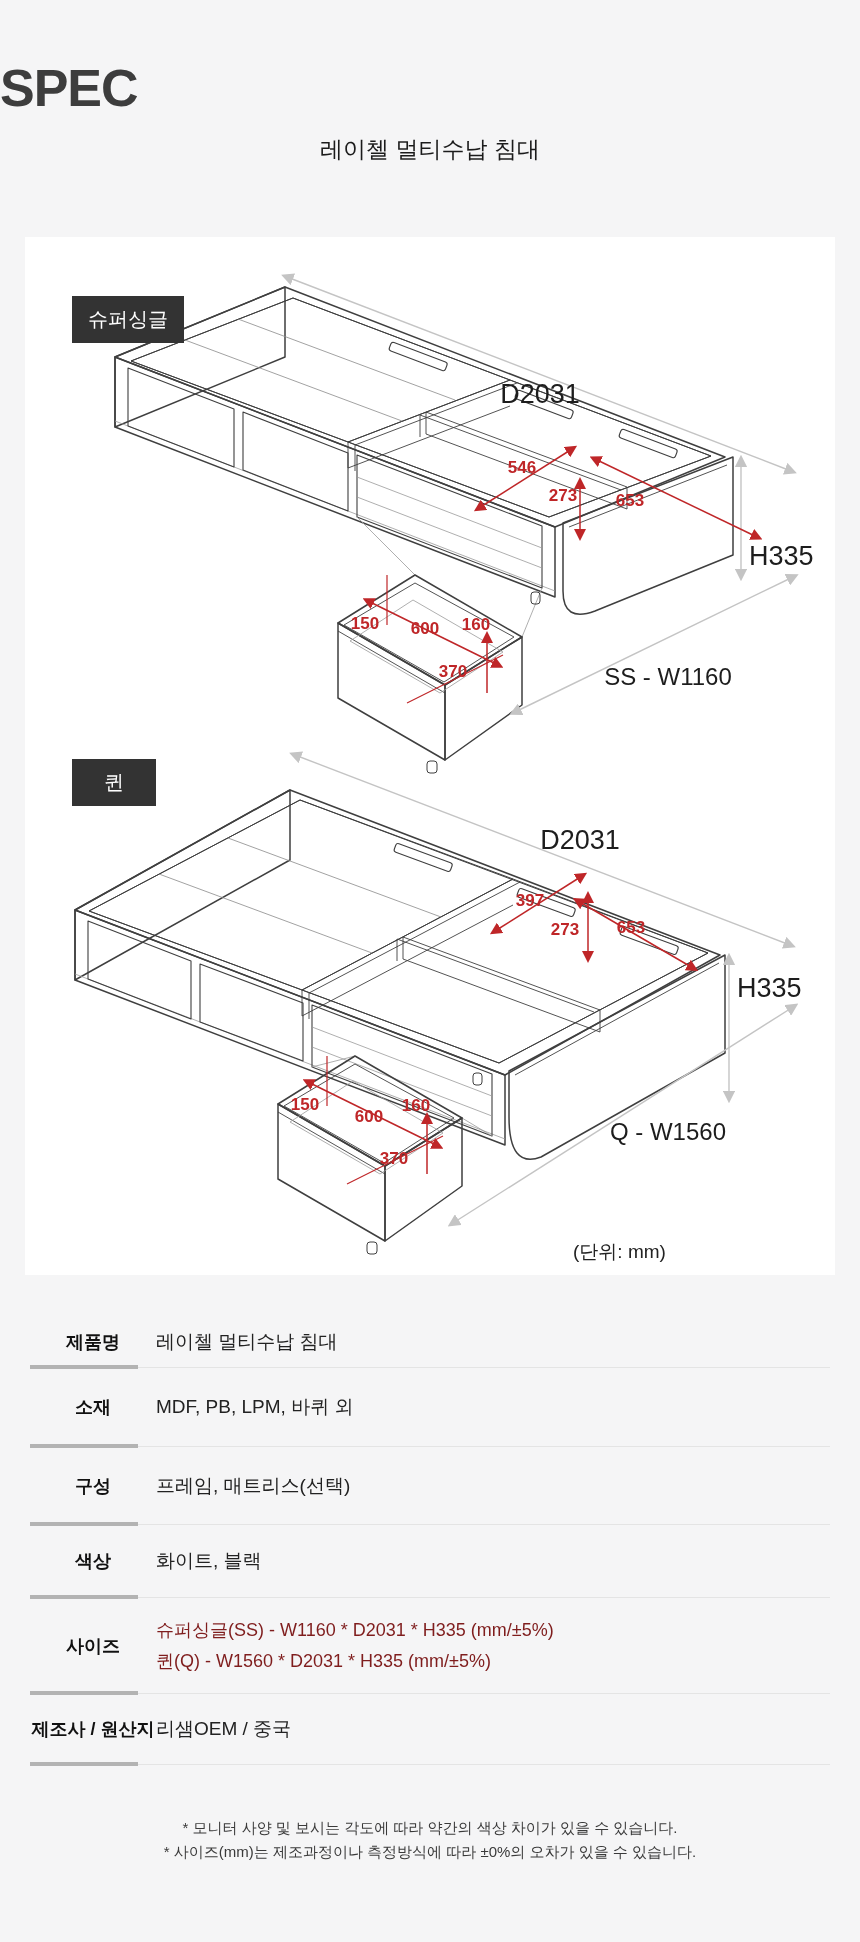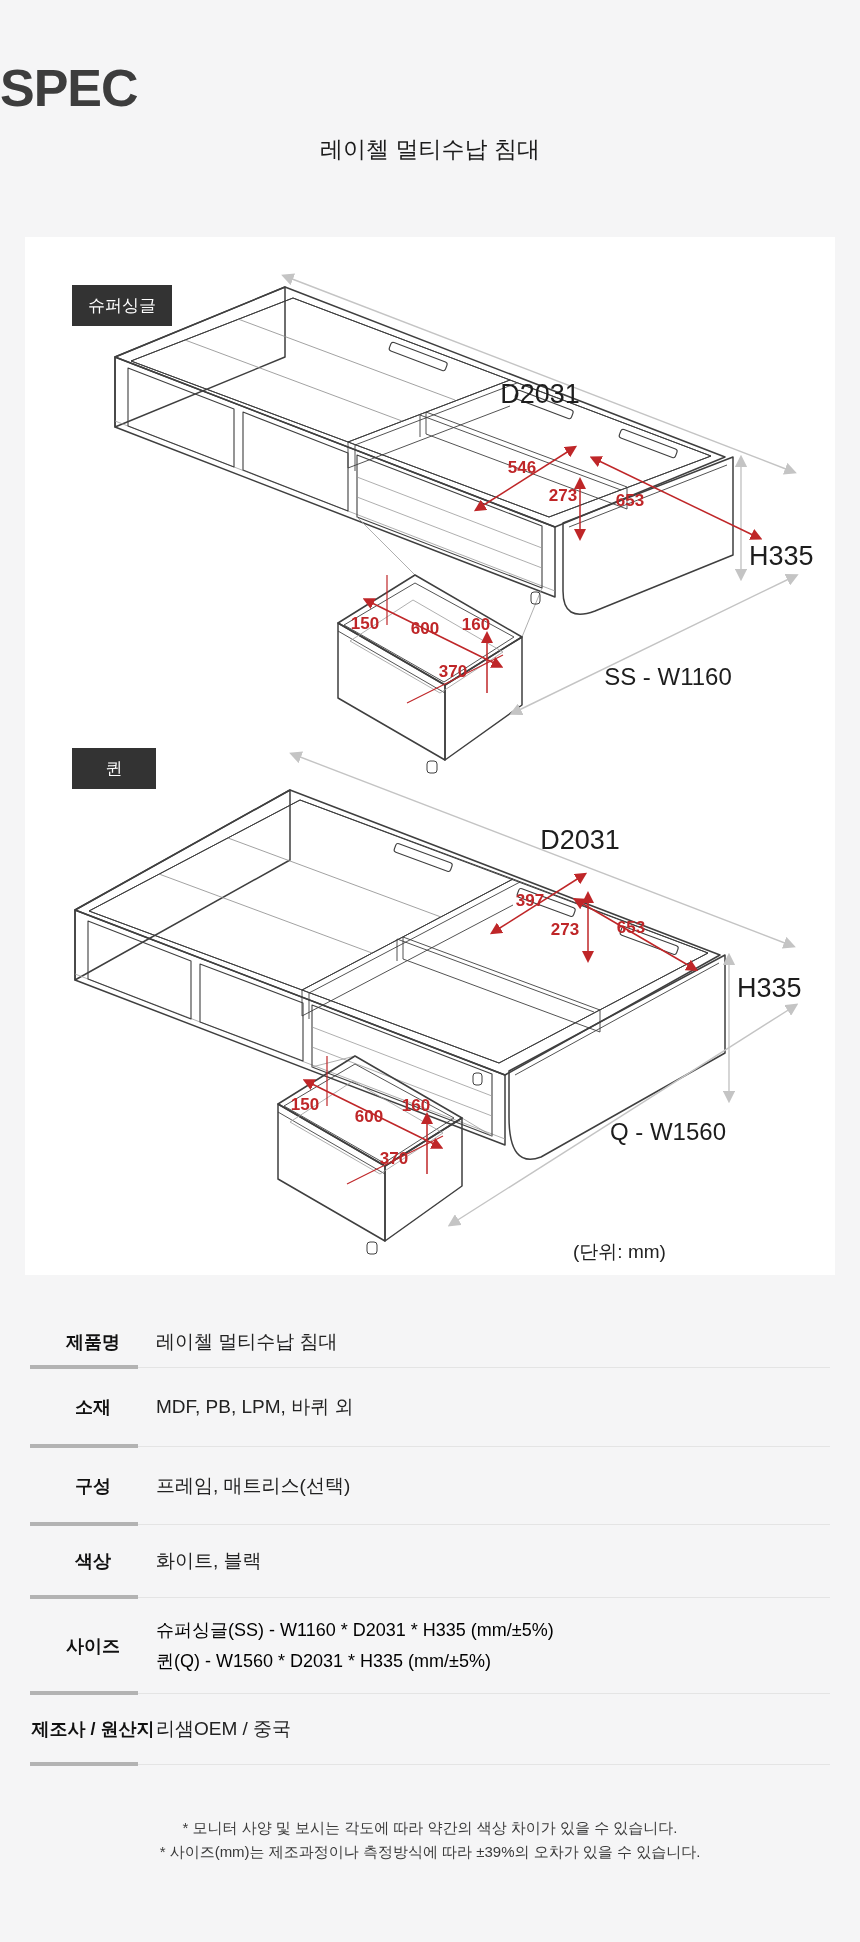--- a/index.html
+++ b/index.html
@@ -3,42 +3,42 @@
 <meta charset="utf-8">
 <style>
   html,body{margin:0;padding:0;}
   body{background:#f5f5f6;font-family:"Liberation Sans","DejaVu Sans",sans-serif;}
   .page{position:relative;width:860px;height:1942px;margin:0 auto;background:#f5f5f6;overflow:hidden;}
   .hero-title{position:absolute;top:58px;left:0;width:100%;
     font-size:52px;font-weight:700;color:#3d3d3d;letter-spacing:-1px;}
   .hero-sub{position:absolute;top:134px;left:0;width:100%;text-align:center;
     font-size:23px;font-weight:500;color:#1b1b1b;}
   .panel{position:absolute;left:25px;top:237px;width:810px;height:1038px;background:#ffffff;}
-  .badge{position:absolute;background:#333333;color:#ffffff;font-size:17px;font-weight:500;
-    display:flex;align-items:center;justify-content:center;padding:0 16px;height:41px;min-width:52px;}
+  .badge{position:absolute;background:#333333;color:#ffffff;font-size:20px;font-weight:500;
+    display:flex;align-items:center;justify-content:center;padding:0 16px;height:47px;min-width:52px;margin-top:11px;}
   .badge1{left:47px;top:48px;}
   .badge2{left:47px;top:511px;}
   .svg-abs{position:absolute;}
   .unit-note{position:absolute;left:548px;top:1002px;font-size:19px;font-weight:500;color:#222;}
   svg text{font-family:"Liberation Sans","DejaVu Sans",sans-serif;}
   svg .dimL{font-size:27px;font-weight:500;fill:#1d1d1d;}
   svg .dimM{font-size:24px;font-weight:500;fill:#1d1d1d;}
   svg .red{font-size:17px;font-weight:700;fill:#bf2628;}
   .spec-table{position:absolute;left:30px;top:1317px;width:800px;}
   .trow{display:flex;align-items:center;position:relative;border-bottom:1px solid #e4e4e4;}
   .trow::after{content:'';position:absolute;left:0;bottom:-2px;width:108px;height:4px;background:#b3b3b3;}
   .trow:nth-child(1){height:50px;}
   .trow:nth-child(2){height:78px;}
   .trow:nth-child(3){height:77px;}
   .trow:nth-child(4){height:72px;}
   .trow:nth-child(5){height:95px;}
   .trow:nth-child(6){height:70px;}
   .tlabel{width:126px;flex:0 0 126px;text-align:center;font-size:18px;font-weight:700;color:#111;white-space:nowrap;}
   .tvalue{margin-left:0;font-size:19px;color:#222;}
-  .tvalue .szline{font-size:18px;line-height:1.7;color:#000000;}
+  .tvalue .szline{font-size:18px;line-height:1.7;color:#7f1d1d;}
   .footnotes{position:absolute;top:1816px;left:0;width:100%;text-align:center;
     font-size:15px;color:#3a3a3a;line-height:1.6;}
 </style>
 </head>
 <body>
 
 <div class="page">
 
   <div class="hero-title">SPEC</div>
   <div class="hero-sub">레이첼 멀티수납 침대</div>
@@ -226,16 +226,16 @@
       </div>
     </div>
     <div class="trow">
       <div class="tlabel">제조사 / 원산지</div>
       <div class="tvalue">리샘OEM / 중국</div>
     </div>
   </div>
 
   <div class="footnotes">
     <div>* 모니터 사양 및 보시는 각도에 따라 약간의 색상 차이가 있을 수 있습니다.</div>
-    <div>* 사이즈(mm)는 제조과정이나 측정방식에 따라 ±39%의 오차가 있을 수 있습니다.</div>
+    <div>* 사이즈(mm)는 제조과정이나 측정방식에 따라 ±0%의 오차가 있을 수 있습니다.</div>
   </div>
 
 </div>
 
 </body></html>

